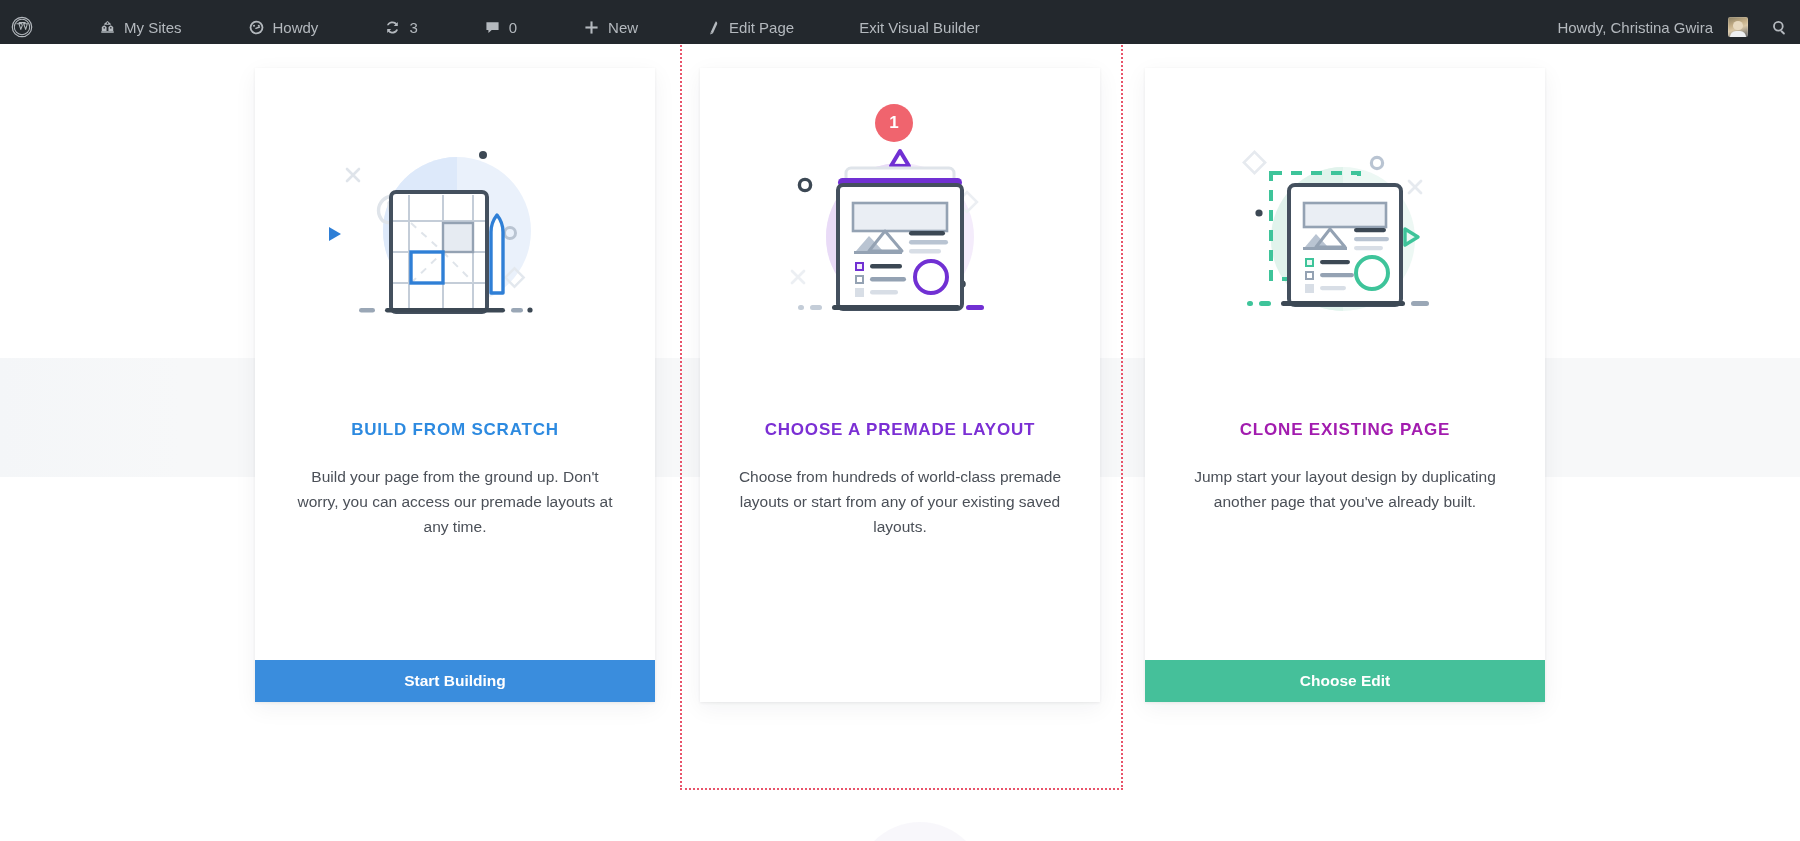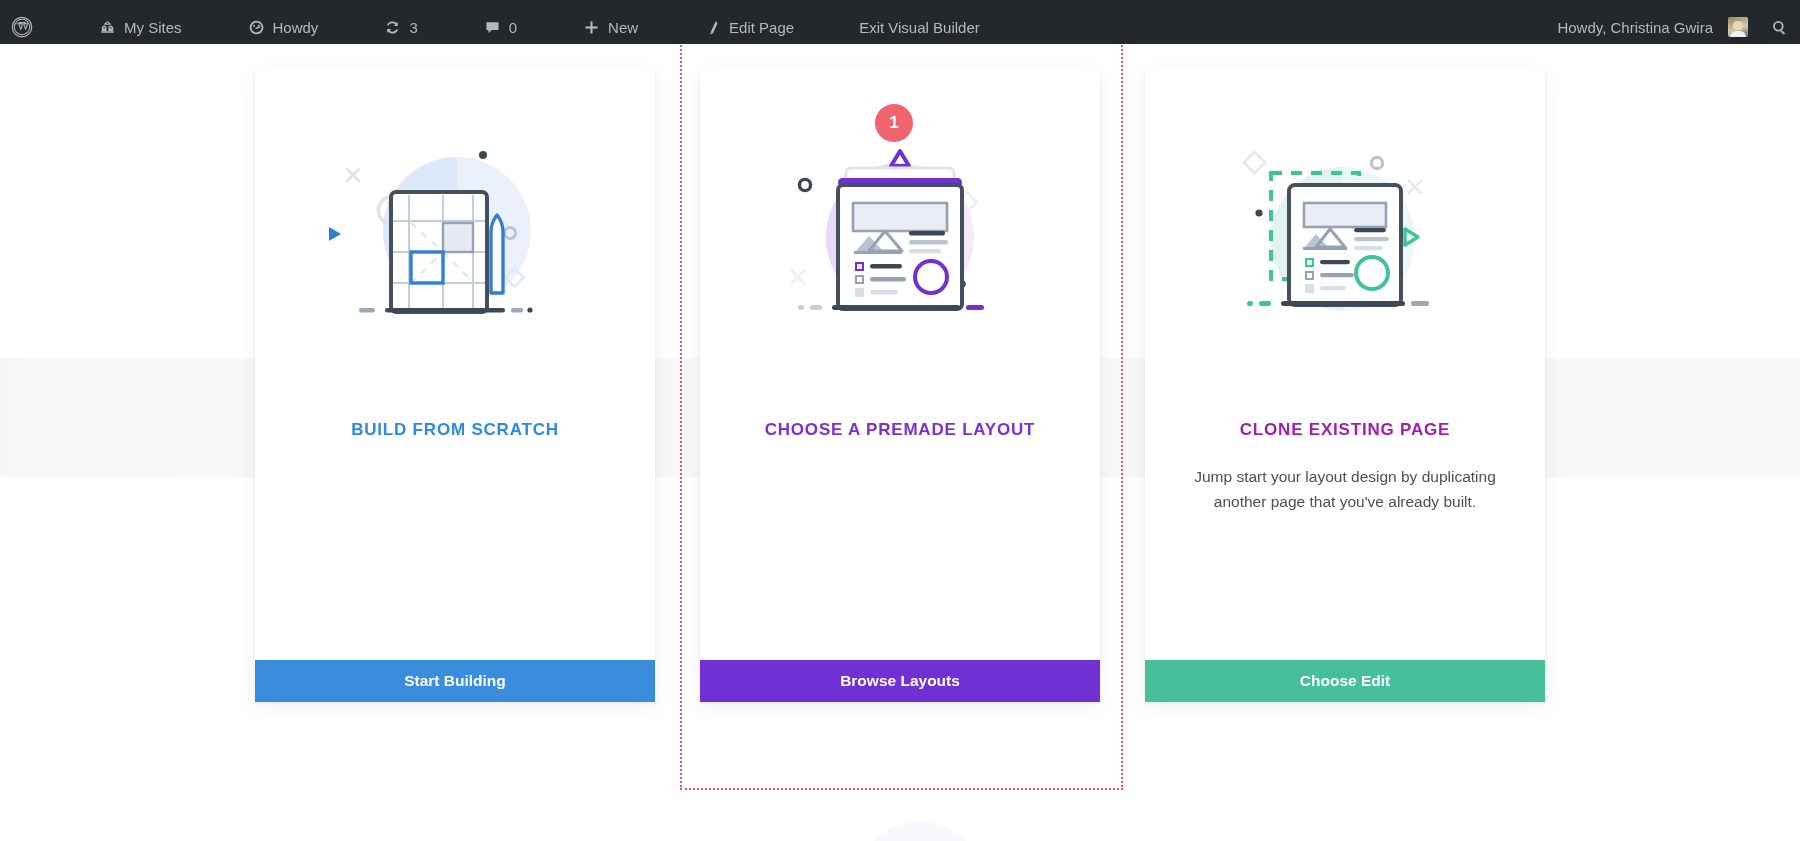--- a/index.html
+++ b/index.html
@@ -283,20 +283,21 @@
 
           <path d="M172 82c4 5 6 11 6 17v61h-12v-61c0-6 2-12 6-17z" fill="#fff" stroke="#2f7fd6" stroke-width="3.4" stroke-linejoin="round"></path>
 
           <rect x="60" y="175" width="120" height="4.6" rx="2.3" fill="#3c4854"></rect>
           <rect x="34" y="175" width="16" height="4.6" rx="2.3" fill="#9aa7b6"></rect>
           <rect x="186" y="175" width="12" height="4.6" rx="2.3" fill="#9aa7b6"></rect>
           <circle cx="205" cy="177" r="2.6" fill="#3c4854"></circle>
         </svg>
       </div>
       <div class="card-title t-blue">BUILD FROM SCRATCH</div>
+      <div class="card-desc">Build your page from the ground up. Don't worry, you can access our premade layouts at any time.</div>
       <div class="card-spacer"></div>
       <button class="card-btn btn-blue">Start Building</button>
     </div>
 
     <div class="card c2">
       <div class="card-illo">
         <svg class="illo" width="260" height="200" viewBox="0 0 260 200">
           <circle cx="130" cy="104" r="74" fill="#f4ecfb"></circle>
           <path d="M56 104a74 74 0 0 1 74-74v148a74 74 0 0 1-74-74z" fill="#e9dbf7"></path>
 
@@ -333,22 +334,22 @@
 
           <circle cx="161" cy="144" r="16" fill="none" stroke="#7130d3" stroke-width="4"></circle>
 
           <rect x="62" y="172" width="128" height="5" rx="2.5" fill="#3c4854"></rect>
           <rect x="40" y="172" width="12" height="5" rx="2.5" fill="#c4cdd8"></rect>
           <rect x="28" y="172" width="6" height="5" rx="2.5" fill="#c4cdd8"></rect>
           <rect x="196" y="172" width="18" height="5" rx="2.5" fill="#7130d3"></rect>
         </svg>
       </div>
       <div class="card-title t-purple">CHOOSE A PREMADE LAYOUT</div>
+      <div class="card-desc">Choose from hundreds of world-class premade layouts or start from any of your existing saved layouts.</div>
       <div class="card-spacer"></div>
-      <button class="card-btn btn-purple">Browse Layouts</button>
     </div>
 
     <div class="card c3">
       <div class="card-illo">
         <svg class="illo" width="260" height="200" viewBox="0 0 260 200">
           <circle cx="128" cy="106" r="72" fill="#edf8f4"></circle>
           <path d="M56 106a72 72 0 0 1 72-72v144a72 72 0 0 1-72-72z" fill="#e1f3ec"></path>
 
           <rect x="32" y="22" width="15" height="15" transform="rotate(45 39.5 29.5)" fill="none" stroke="#e6eaef" stroke-width="2.6"></rect>
           <circle cx="162" cy="30" r="5.6" fill="none" stroke="#b9c4d2" stroke-width="3.2"></circle>

